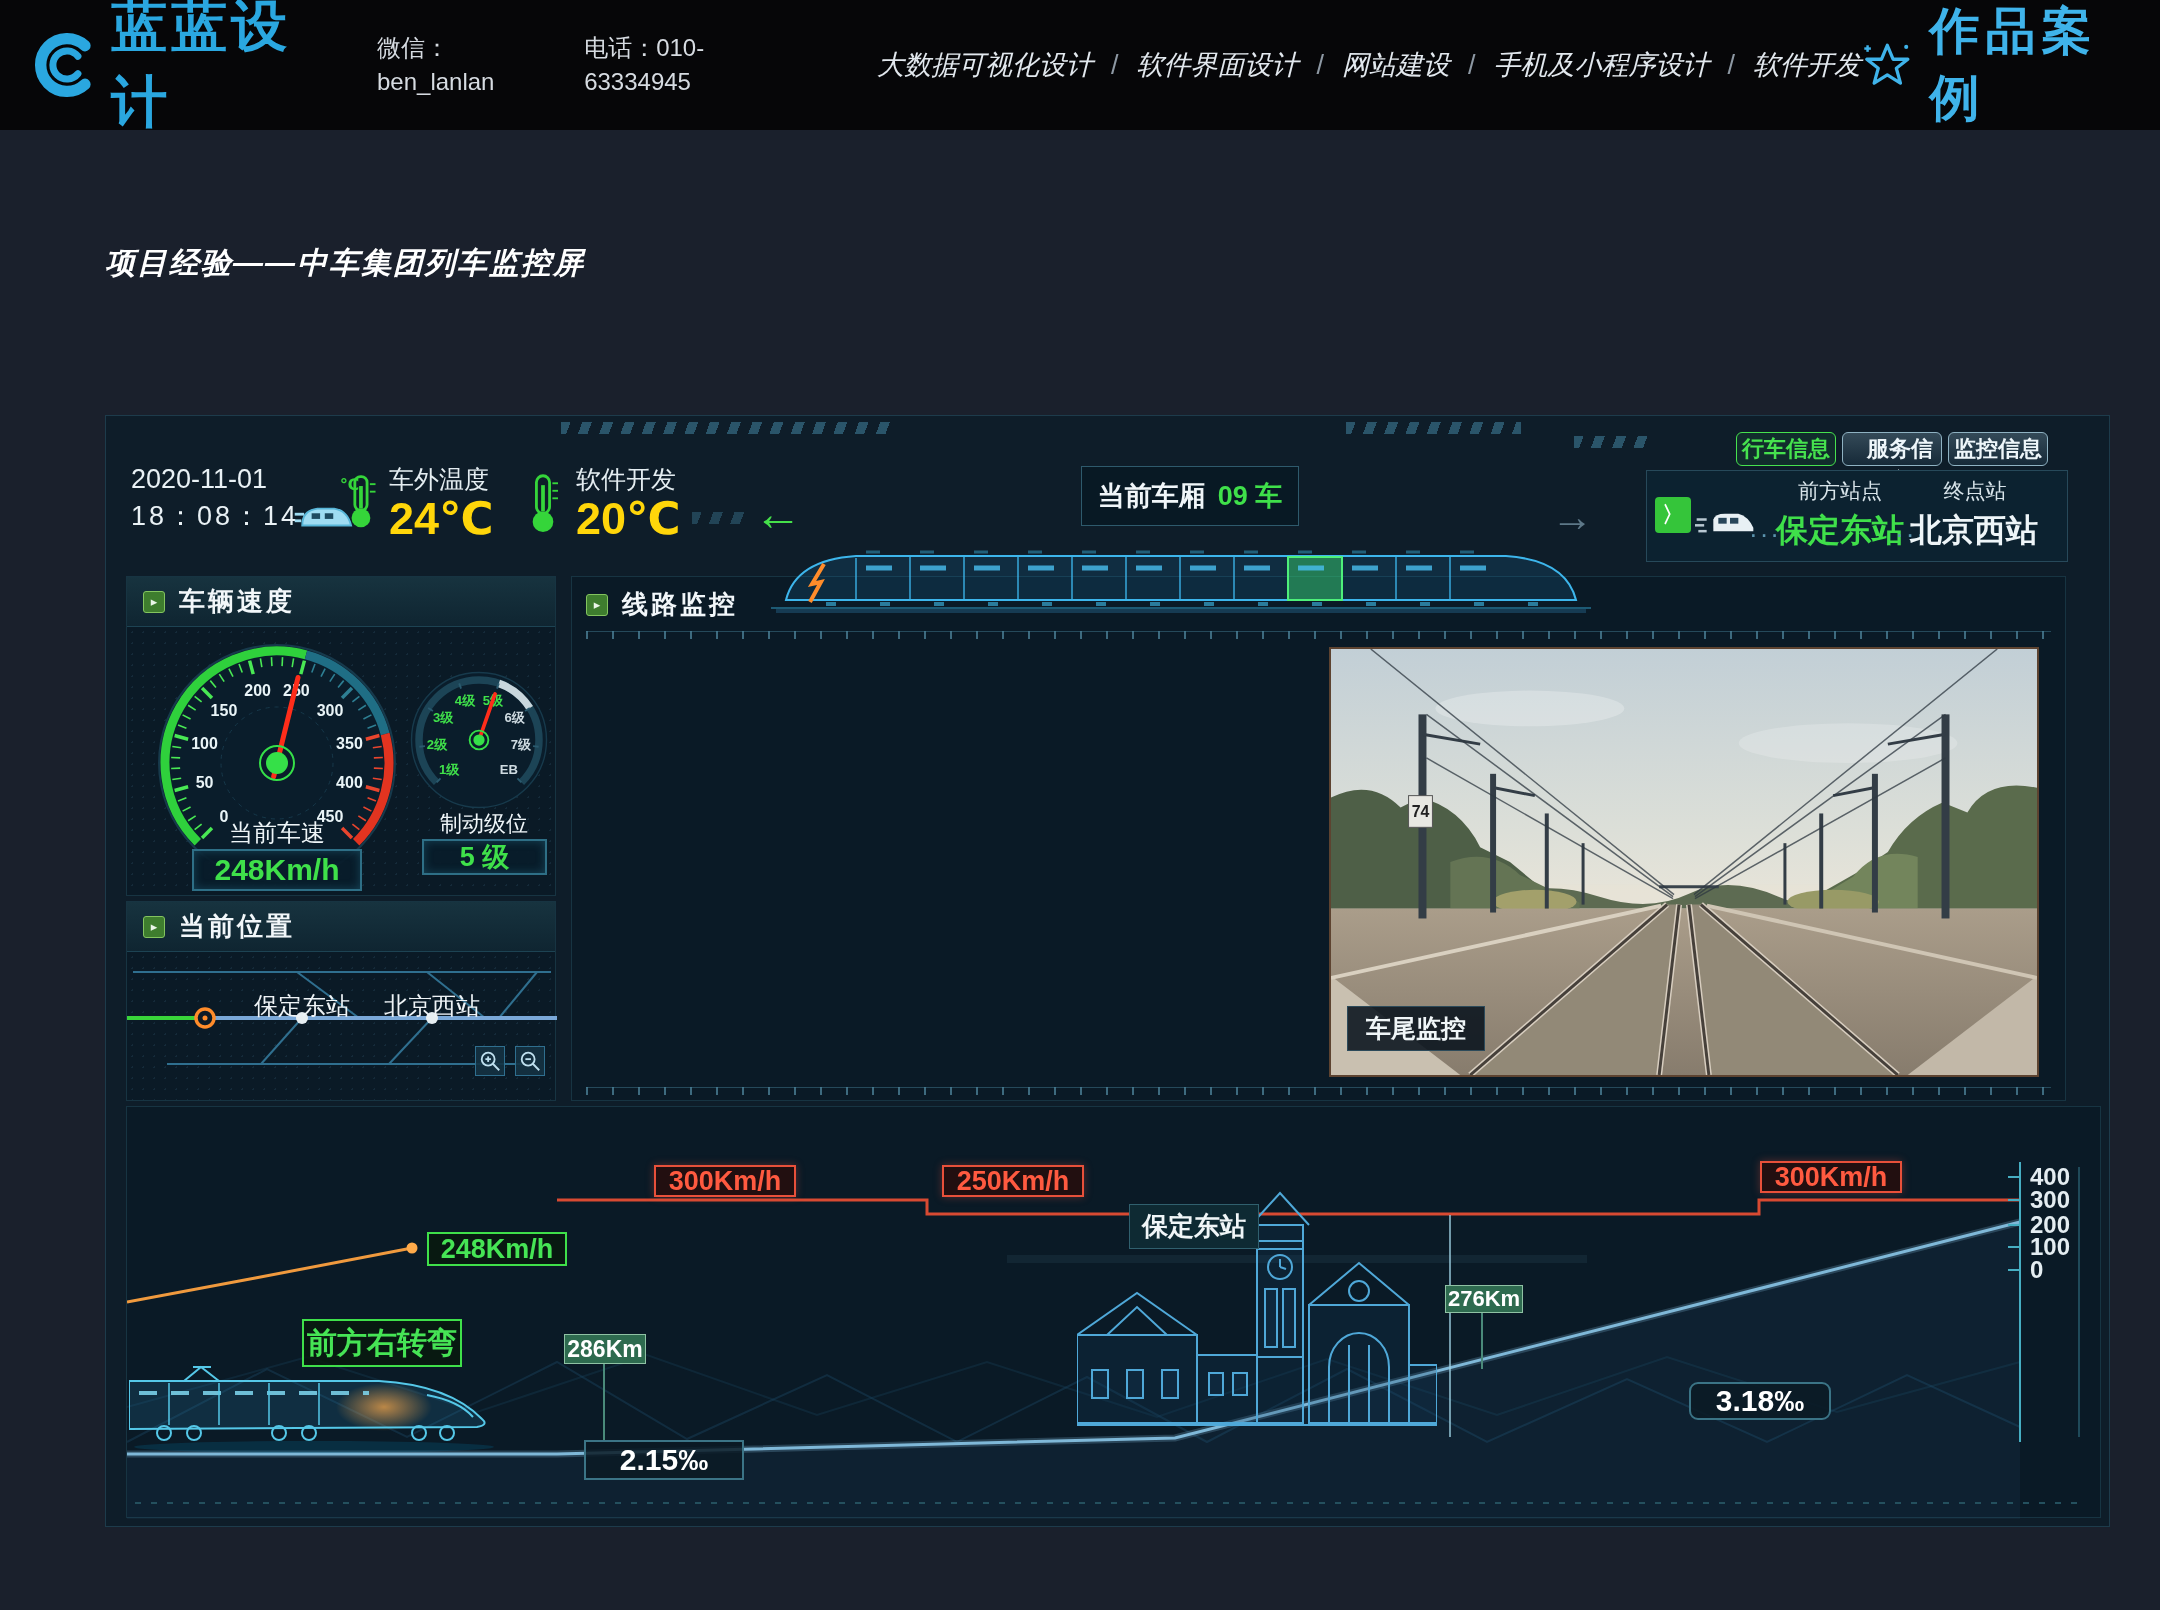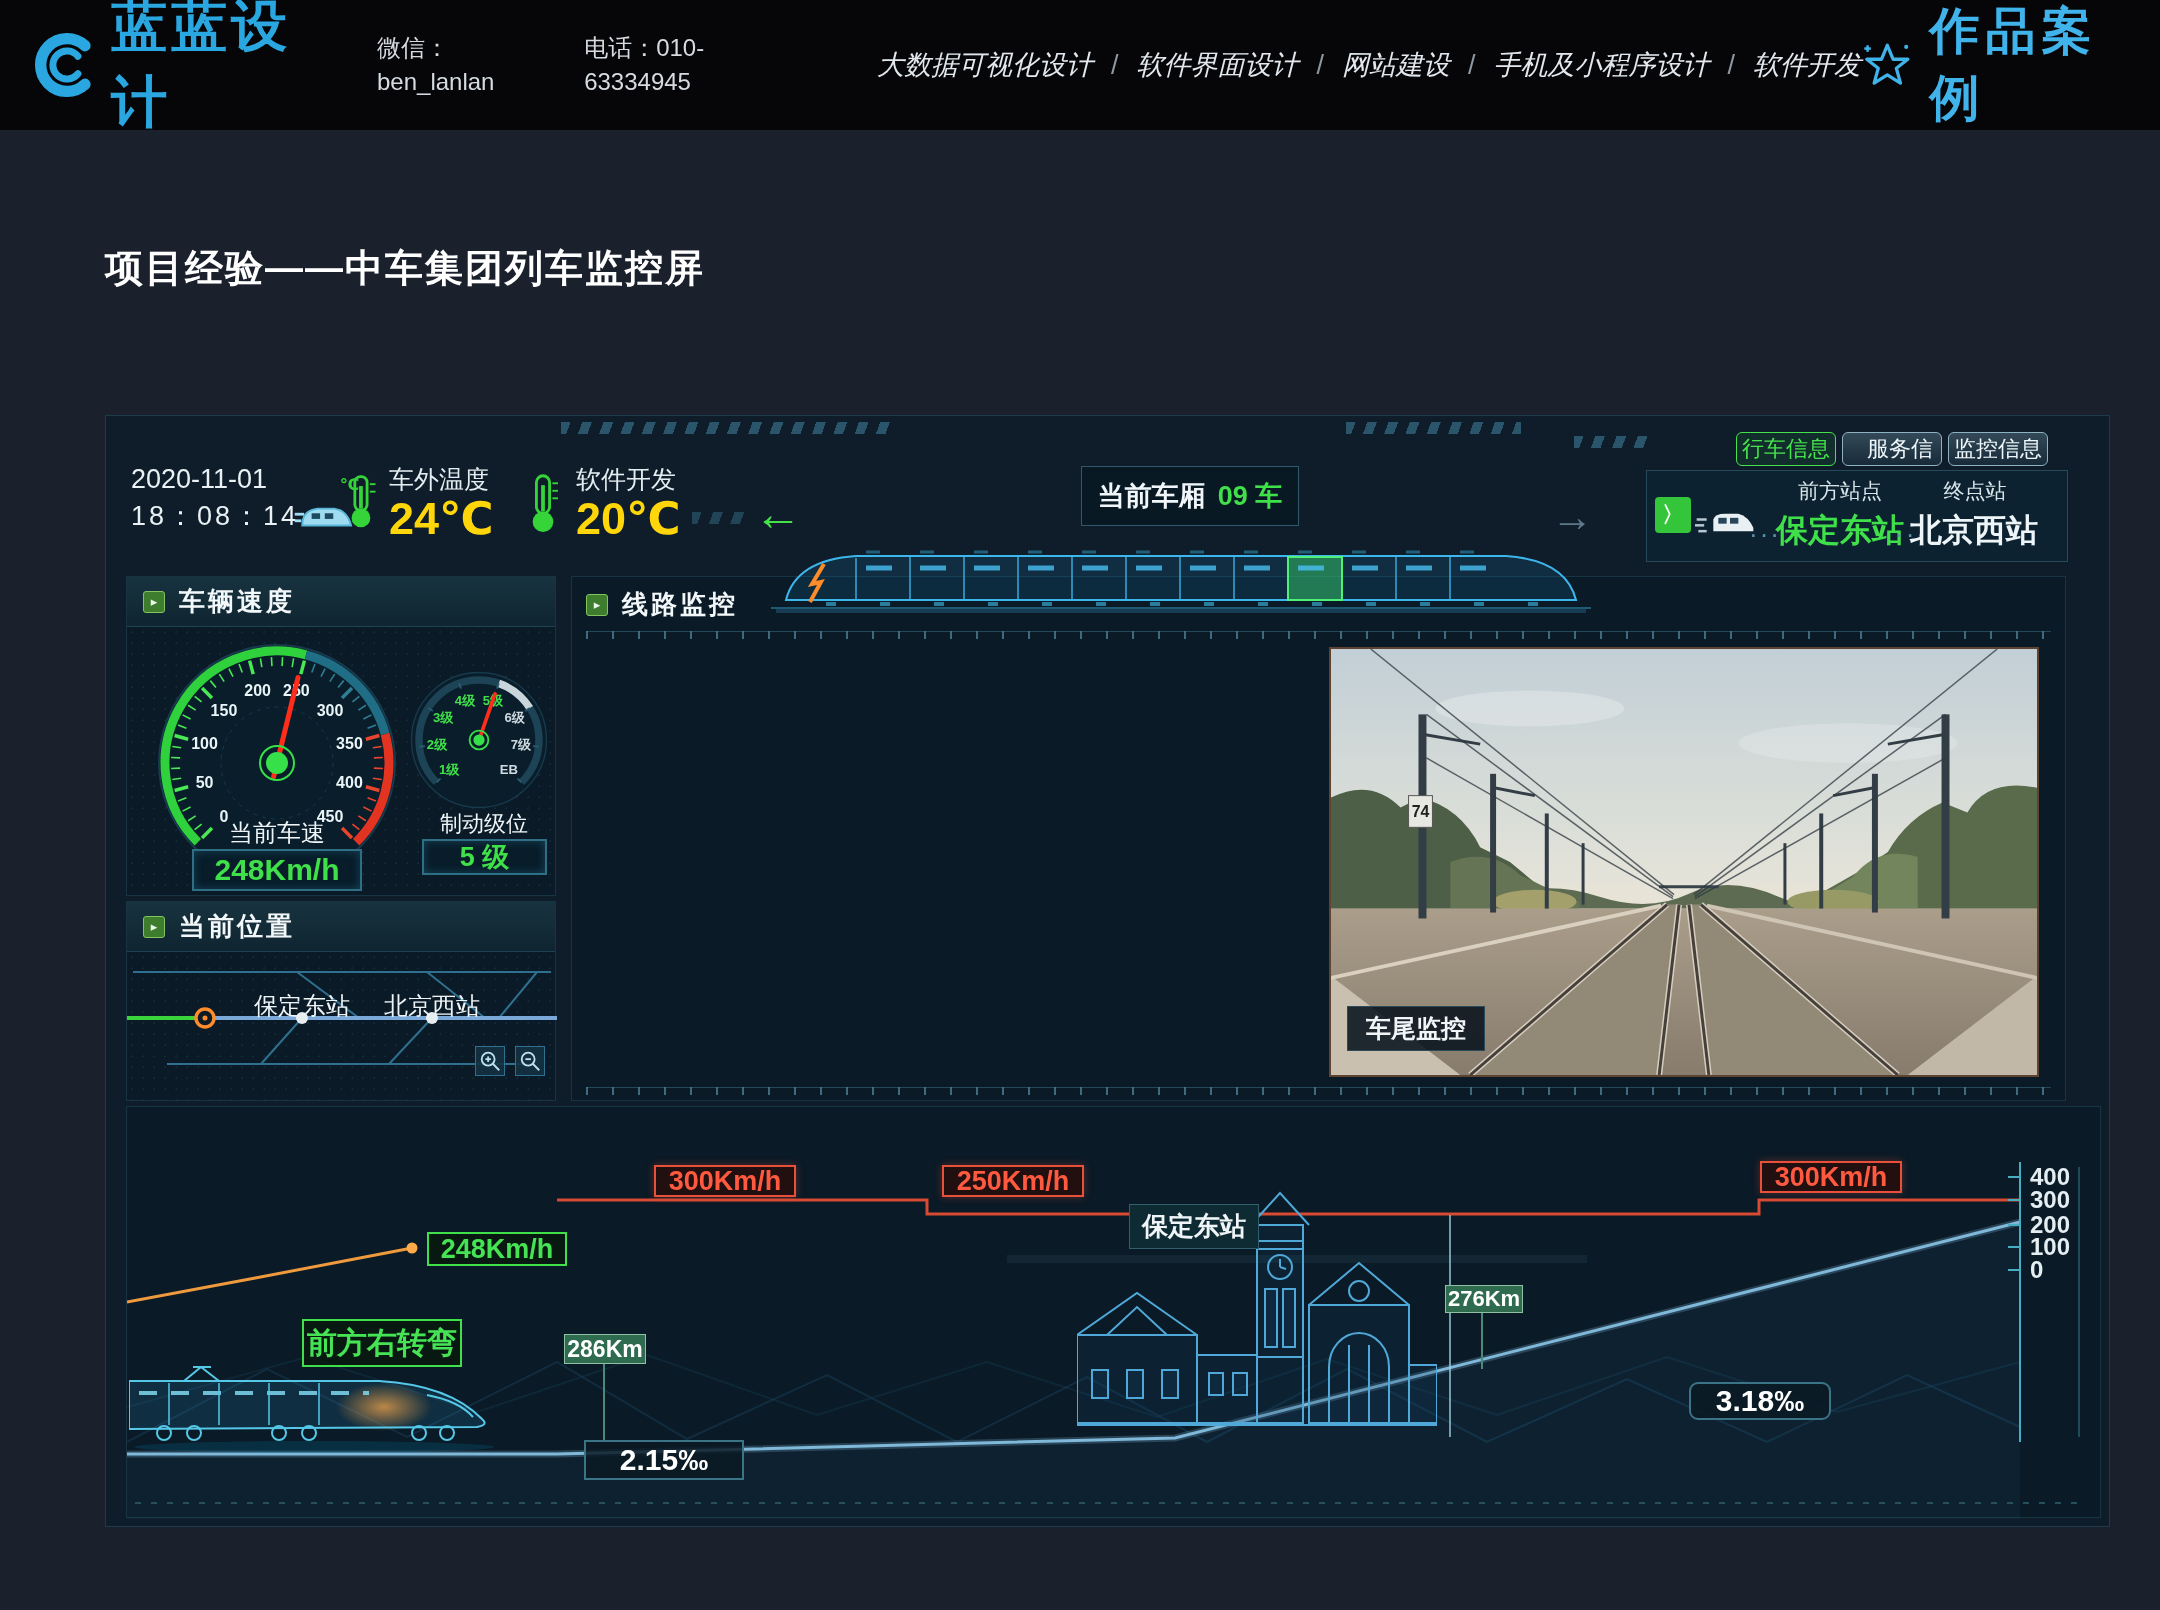--- a/index.html
+++ b/index.html
@@ -17,22 +17,22 @@
   .contact .l1 .arrows{color:#c9ced4;font-size:18px;margin-left:14px;letter-spacing:2px;}
   .contact .l2{font-size:24px;color:#d6dbe1;display:flex;gap:42px;}
   ul.main-nav{list-style:none;display:flex;margin:0 0 0 95px;padding:0;font-style:italic;
               font-size:27px;color:#e2e8ee;white-space:nowrap;}
   ul.main-nav li{cursor:pointer;}
   ul.main-nav li + li::before{content:"/";margin:0 18px;color:#8d98a3;font-style:normal;}
   .portfolio{margin-left:auto;display:flex;align-items:center;gap:16px;cursor:pointer;}
   .portfolio .label{font-size:50px;font-weight:bold;color:#3fb3ea;letter-spacing:6px;}
 
   
-  .page-title{position:absolute;left:105px;top:243px;font-size:38px;font-weight:bold;
-              color:#ffffff;letter-spacing:2px;}
+  .page-title{position:absolute;left:105px;top:243px;font-size:30px;font-weight:bold;
+              color:#ffffff;letter-spacing:2px;font-style:italic;}
 
   
   .dashboard{position:absolute;left:105px;top:415px;width:2005px;height:1112px;
              background:#0e1d29;border:1px solid #1d3b4b;box-sizing:border-box;}
   .dashboard *{box-sizing:border-box;}
 
   .hazard{position:absolute;height:12px;
           background:repeating-linear-gradient(110deg,rgba(70,140,170,.5) 0 9px,transparent 9px 20px);}
 
   
@@ -47,21 +47,21 @@
                 background:rgba(8,26,36,.9);border:1px solid #2e5a6c;
                 display:flex;align-items:center;justify-content:center;gap:12px;
                 font-size:27px;font-weight:bold;}
   .carriage-box .lab{color:#f0f6f9;}
   .carriage-box .val{color:#3fe04a;}
   .train-top{position:absolute;left:660px;top:126px;width:830px;height:76px;z-index:5;}
 
   
   .tab{position:absolute;top:16px;width:100px;height:34px;border:1px solid #8fb2c2;border-radius:6px;
        background:linear-gradient(rgba(150,190,210,.28),rgba(60,100,125,.18));
-       color:#eef6fa;font-size:22px;text-align:center;line-height:32px;cursor:pointer;}
+       color:#eef6fa;font-size:22px;text-align:center;line-height:32px;cursor:pointer;font-weight:bold;}
   .tab.active{border-color:#46e24e;color:#46e24e;background:rgba(40,130,60,.16);}
   .tab.active::after{content:"";position:absolute;left:6px;right:6px;bottom:-7px;
                      border-bottom:2px dashed #46e24e;}
 
   
   .stations-panel{position:absolute;left:1540px;top:54px;width:422px;height:92px;
                   background:#0c2230;border:1px solid #27495a;}
   .chevron-btn{position:absolute;left:8px;top:26px;width:36px;height:36px;background:#35c53a;
                border-radius:4px;color:#fff;font-size:22px;font-weight:bold;text-align:center;
                line-height:36px;cursor:pointer;}

